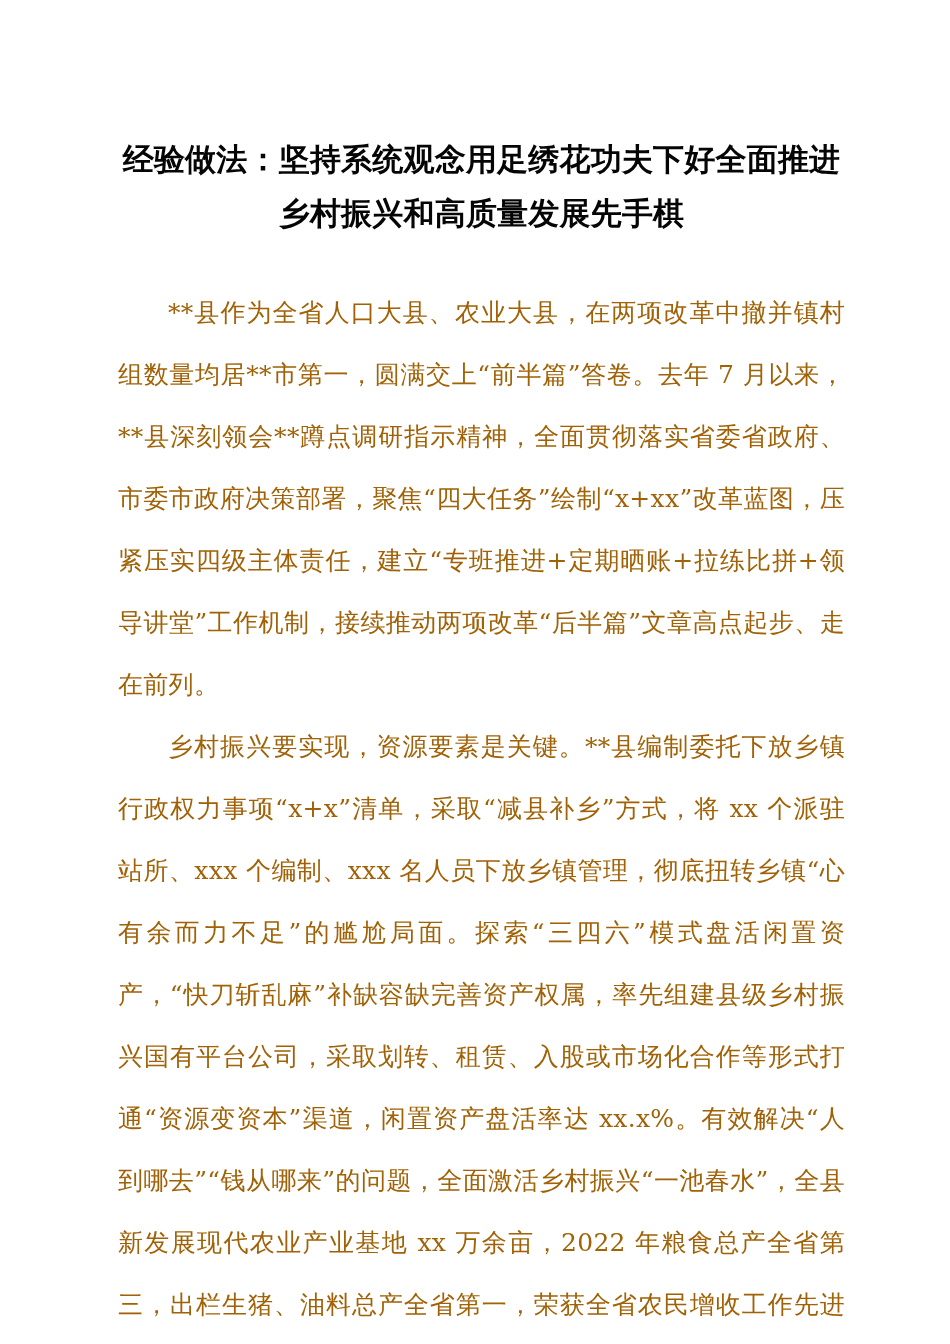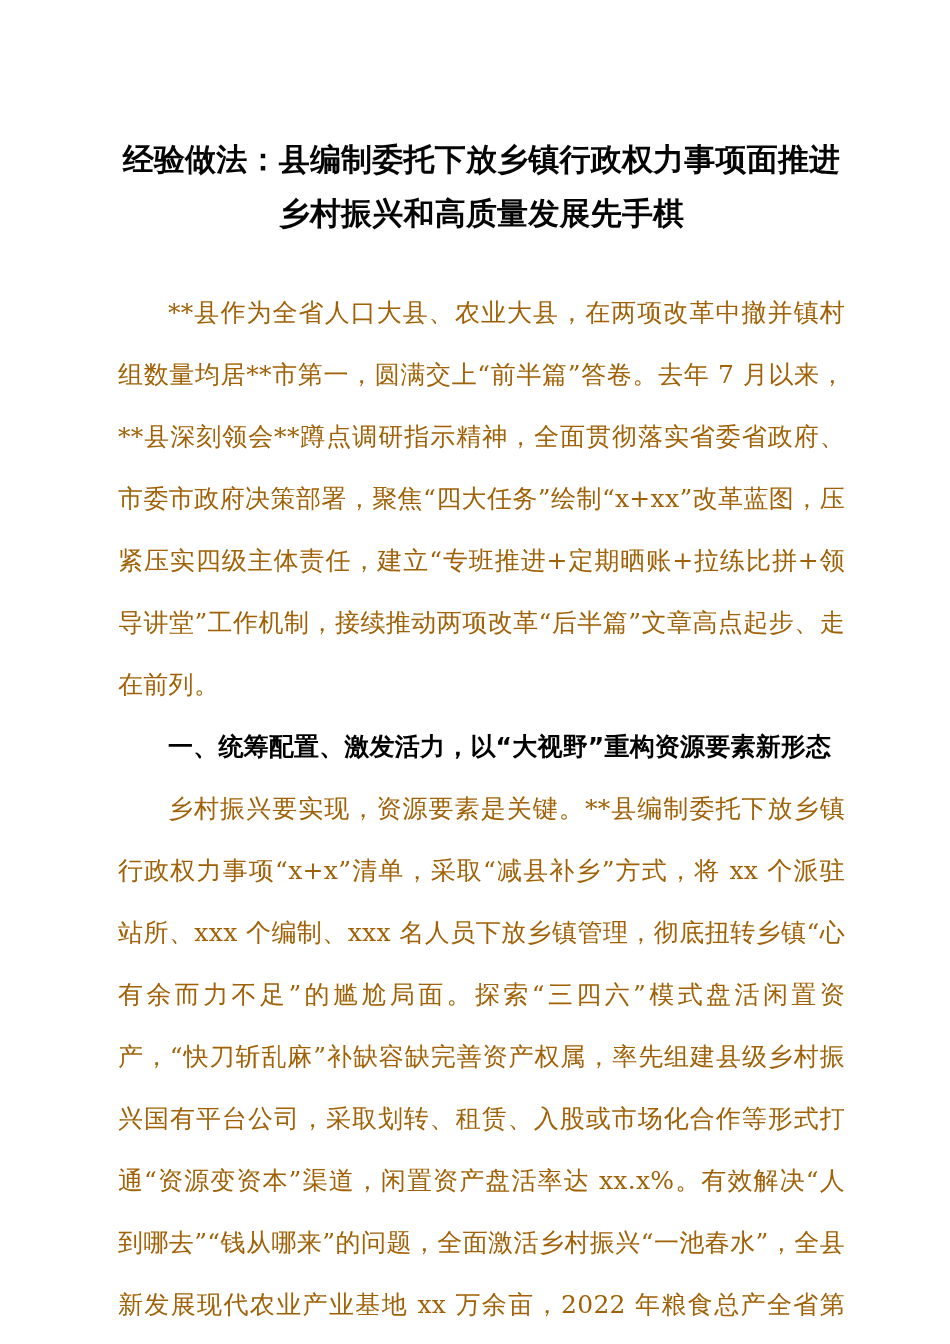--- a/index.html
+++ b/index.html
@@ -68,24 +68,23 @@
     letter-spacing: 0.2px;
     word-break: break-all;
   }
 </style>
 </head>
 <body>
 
 <div class="page">
 
   <h1 class="doc-title">
-    <span>经验做法：县编制委托下放乡镇行政权力事项</span><span>面推进乡村振兴和高质量发展先手棋</span>
+    <span>经验做法：坚持系统观念用足绣花功夫下好全</span><span>面推进乡村振兴和高质量发展先手棋</span>
   </h1>
 
   <div class="spacer-after-title"></div>
 
   <p class="body-text">**县作为全省人口大县、农业大县，在两项改革中撤并镇村组数量均居**市第一，圆满交上“前半篇”答卷。去年 7 月以来，**县深刻领会**蹲点调研指示精神，全面贯彻落实省委省政府、市委市政府决策部署，聚焦“四大任务”绘制“x+xx”改革蓝图，压紧压实四级主体责任，建立“专班推进+定期晒账+拉练比拼+领导讲堂”工作机制，接续推动两项改革“后半篇”文章高点起步、走在前列。</p>
 
-  <h2 class="section-heading">一、统筹配置、激发活力，以“大视野”重构资源要素新形态</h2>
 
   <p class="body-text">乡村振兴要实现，资源要素是关键。**县编制委托下放乡镇行政权力事项“x+x”清单，采取“减县补乡”方式，将 xx 个派驻站所、xxx 个编制、xxx 名人员下放乡镇管理，彻底扭转乡镇“心有余而力不足”的尴尬局面。探索“三四六”模式盘活闲置资产，“快刀斩乱麻”补缺容缺完善资产权属，率先组建县级乡村振兴国有平台公司，采取划转、租赁、入股或市场化合作等形式打通“资源变资本”渠道，闲置资产盘活率达 xx.x%。有效解决“人到哪去”“钱从哪来”的问题，全面激活乡村振兴“一池春水”，全县新发展现代农业产业基地 xx 万余亩，2022 年粮食总产全省第三，出栏生猪、油料总产全省第一，荣获全省农民增收工作先进县。</p>
 
 </div>
 
 </body></html>

